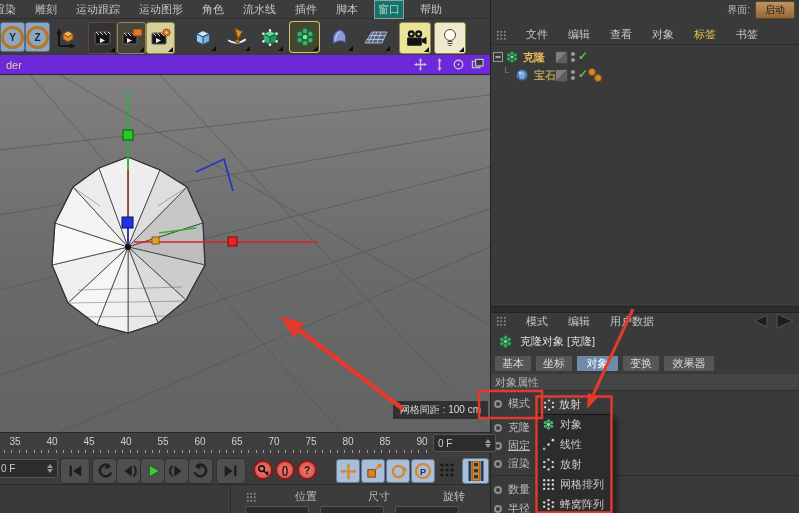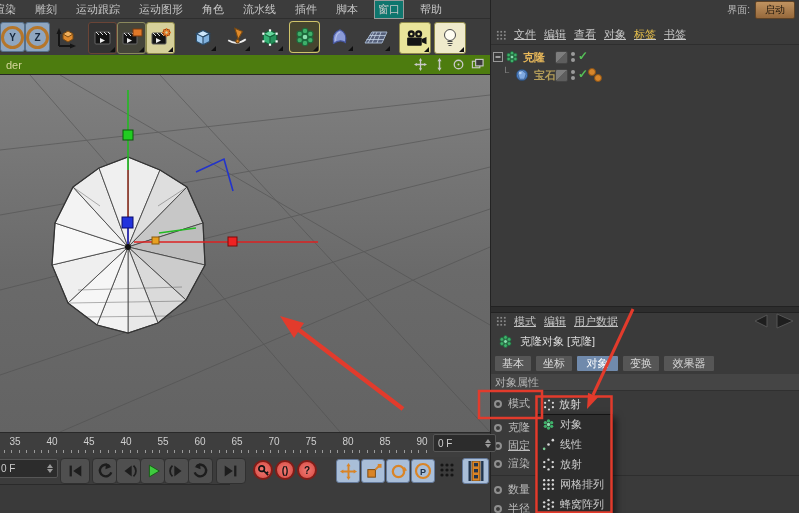--- a/index.html
+++ b/index.html
@@ -25,21 +25,21 @@
   .axis-ring{width:17px;height:17px;border-radius:50%;border:3px solid #b5762a;display:flex;align-items:center;
              justify-content:center;font-size:10px;font-weight:bold;color:#16273c;}
   .sel-yellow{box-shadow:0 0 0 1px #cfc46a;background:#46452f;}
   .bg-cam{background:#e9e49a;border:1px solid #8f8a4a;}
   .bg-bulb{background:#efeacb;border:1px solid #8f8a4a;}
   .bg-r2{background:#45453a;border:1px solid #8a885c;}
   .bg-r3{background:#d6d09a;border:1px solid #8f8a4a;}
   .bg-r1{background:#333;border:1px solid #6a4436;}
   
   #viewport{position:absolute;left:0;top:55px;width:490px;height:377px;border-right:1px solid #242424;}
-  #vp-header{height:19px;background:#4d7c0f;border-bottom:1px solid #252525;display:flex;align-items:center;
+  #vp-header{height:19px;background:#6d28d9;border-bottom:1px solid #252525;display:flex;align-items:center;
              justify-content:space-between;padding:0 6px;font-size:11px;color:#d6d69c;}
   #vp-hicons{display:flex;gap:6px;align-items:center;}
   #vp-body{position:absolute;left:0;top:20px;width:490px;height:357px;overflow:hidden;
            background:linear-gradient(#808080,#6a6a6a 55%,#636363);}
   #grid-label{position:absolute;right:2px;bottom:13px;background:rgba(42,42,42,.88);color:#dcdcdc;
               font-size:10px;padding:2px 7px;z-index:5;}
   
   #timeline{position:absolute;left:0;top:432px;width:490px;height:24px;background:#3e3e3e;
             border-top:1px solid #292929;font-size:10px;color:#cfcfcf;}
   #timeline .tick{position:absolute;top:3px;transform:translateX(-50%);}
@@ -62,21 +62,21 @@
            border-radius:3px;display:flex;align-items:center;justify-content:center;}
   
   #bottom-left{position:absolute;left:0;top:484px;width:230px;height:29px;background:#3a3a3a;border-top:1px solid #2a2a2a;}
   #coords{position:absolute;left:230px;top:484px;width:260px;height:29px;background:#3c3c3c;
           border-top:1px solid #2a2a2a;border-left:1px solid #2a2a2a;font-size:11px;color:#bdbdbd;}
   #coords .chead{position:absolute;top:4px;transform:translateX(-50%);}
   .cinput{position:absolute;top:21px;width:62px;height:14px;background:#2c2c2c;border:1px solid #565656;border-radius:2px;}
   
   #right-panel{position:absolute;left:490px;top:0;width:309px;height:513px;background:#3a3a3a;
                border-left:1px solid #232323;font-size:11px;}
-  .pm-row{position:absolute;left:0;width:309px;display:flex;align-items:center;gap:8px;color:#c6c6c6;text-decoration:underline;}
+  .pm-row{position:absolute;left:0;width:309px;display:flex;align-items:center;gap:20px;color:#c6c6c6;}
   .dots6{width:10px;height:10px;margin-left:5px;
          background:radial-gradient(#8a8a8a 1px,transparent 1.2px) 0 0/3.5px 3.5px;}
   .hl{color:#e8c04a;}
   #om-tree{position:absolute;left:0;top:46px;width:309px;height:260px;background:#3a3a3a;}
   .om-row{position:absolute;left:0;width:309px;height:18px;}
   .om-name{font-size:11px;font-weight:bold;}
   .lay-sq{position:absolute;width:11px;height:11px;top:3px;background:linear-gradient(135deg,#7d7d7d 50%,#5e5e5e 50%);
           border:1px solid #444;border-radius:2px;}
   .visdots{position:absolute;top:4px;display:flex;flex-direction:column;gap:2px;}
   .visdots i{width:4px;height:4px;border-radius:50%;background:#9a9a9a;display:block;}
@@ -306,20 +306,21 @@
           <line x1="134" y1="167" x2="318" y2="167" stroke="#dd2222" stroke-width="1.6"></line>
           <rect x="228" y="162" width="9" height="9" fill="#ee2222" stroke="#7a0a0a"></rect>
           <line x1="128" y1="153" x2="128" y2="172" stroke="#2233cc" stroke-width="1.6"></line>
           <rect x="122" y="142" width="11" height="11" fill="#2233dd" stroke="#0a0a6a"></rect>
           <rect x="152" y="162" width="7" height="7" fill="#e8a020" stroke="#8a5a0a"></rect>
           <line x1="159" y1="158" x2="196" y2="153" stroke="#22bb22" stroke-width="1.6"></line>
           <polyline points="196,97 224,84 233,116" fill="none" stroke="#2233cc" stroke-width="1.6"></polyline>
           <circle cx="128" cy="172" r="3" fill="#111"></circle>
         </g>
       </svg>
+      <div id="grid-label">网格间距 : 100 cm</div>
     </div>
   </div>
 
   <div id="timeline">
     <span class="tick" style="left:15px">35</span>
     <span class="tick" style="left:52px">40</span>
     <span class="tick" style="left:89px">45</span>
     <span class="tick" style="left:126px">40</span>
     <span class="tick" style="left:163px">55</span>
     <span class="tick" style="left:200px">60</span>
@@ -449,20 +450,29 @@
         <rect x="6" y="2" width="4" height="3.4" fill="#21344c"></rect>
           <rect x="6" y="8" width="4" height="3.4" fill="#21344c"></rect>
         <rect x="6" y="14" width="4" height="3.4" fill="#21344c"></rect>
         <rect x="0.5" y="0" width="2.4" height="20" fill="#21344c"></rect>
           <rect x="13.1" y="0" width="2.4" height="20" fill="#21344c"></rect>
       </svg>
     </div>
   </div>
 
   <div id="bottom-left"></div>
+  <div id="coords">
+    <span class="dots6" style="position:absolute;left:10px;top:7px;"></span>
+    <span class="chead" style="left:75px;">位置</span>
+    <span class="chead" style="left:148px;">尺寸</span>
+    <span class="chead" style="left:223px;">旋转</span>
+    <span class="cinput" style="left:14px;"></span>
+    <span class="cinput" style="left:89px;"></span>
+    <span class="cinput" style="left:164px;"></span>
+  </div>
 
   <div id="right-panel">
 
     <div class="pm-row" style="top:25px;height:19px;border-bottom:1px solid #2e2e2e;">
       <span class="dots6"></span>
       <span>文件</span>
       <span>编辑</span>
       <span>查看</span>
       <span>对象</span>
       <span class="hl">标签</span>

